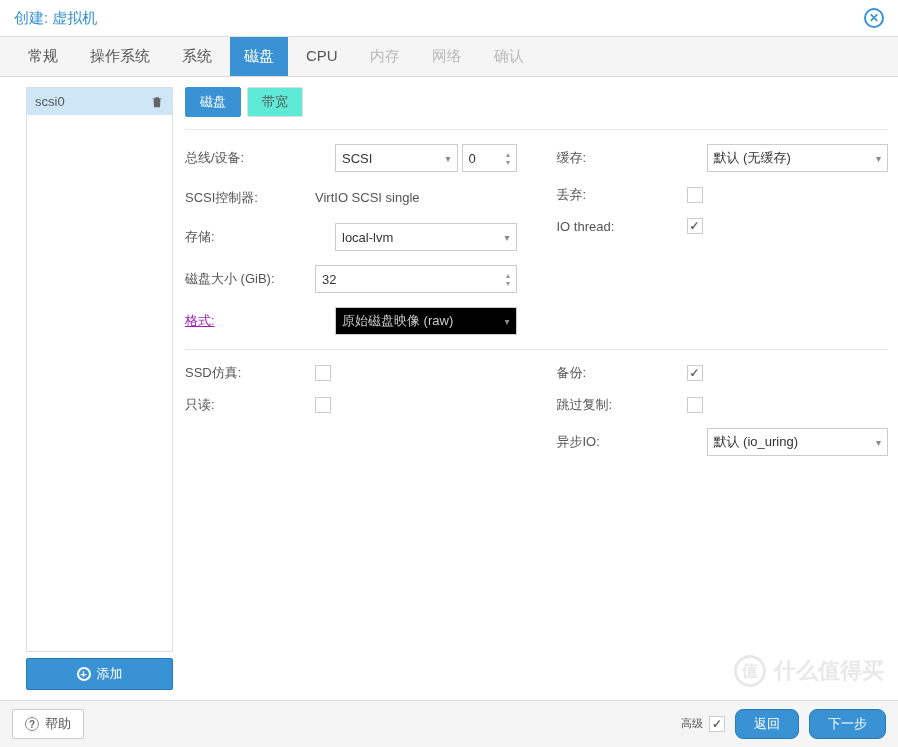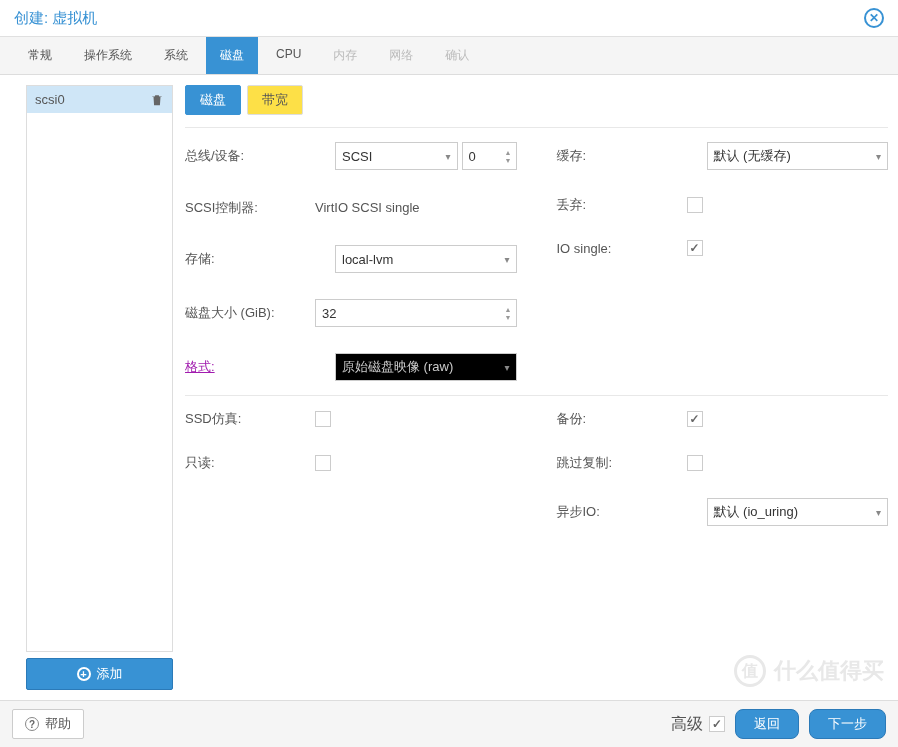--- a/index.html
+++ b/index.html
@@ -2,56 +2,56 @@
 <html><head>
 <meta charset="utf-8">
 <style>
 * { box-sizing: border-box; margin: 0; padding: 0; }
 body { font-family: Arial, "Helvetica Neue", Helvetica, sans-serif; font-size: 13px; color: #555; background: #f5f5f5; }
 .window { width: 898px; height: 747px; background: #fff; display: flex; flex-direction: column; position: relative; }
 .titlebar { background: #fff; border-bottom: 1px solid #e0e0e0; padding: 8px 14px; display: flex; align-items: center; justify-content: space-between; }
 .title { color: #3892d4; font-size: 15px; }
 .close-btn { width: 20px; height: 20px; border: 2px solid #3892d4; border-radius: 50%; display: flex; align-items: center; justify-content: center; color: #3892d4; cursor: pointer; font-size: 12px; font-weight: bold; }
 .tabbar { background: #f5f5f5; border-bottom: 1px solid #ddd; padding: 0 14px; display: flex; gap: 4px; }
-.tab { padding: 10px 14px; color: #555; cursor: pointer; font-size: 12px; }
+.tab { padding: 10px 14px; color: #555; cursor: pointer; font-size: 15px; }
 .tab.active { background: #3892d4; color: #fff; }
 .tab.disabled { color: #bbb; }
 .body { flex: 1; display: flex; padding: 10px; gap: 12px; background: #fff; }
 .sidebar { width: 163px; display: flex; flex-direction: column; padding-left: 16px; }
 .sidelist { flex: 1; border: 1px solid #ddd; background: #fff; display: flex; flex-direction: column; }
 .side-item { padding: 6px 8px; display: flex; justify-content: space-between; align-items: center; cursor: pointer; }
 .side-item.selected { background: #cfe6f7; }
 .trash { width: 14px; height: 14px; color: #666; }
 .add-btn { margin-top: 6px; background: #3892d4; color: #fff; border: 1px solid #2b7ab8; padding: 6px; display: flex; align-items: center; justify-content: center; gap: 6px; cursor: pointer; border-radius: 2px; font-size: 13px; }
 .plus-icon { width: 14px; height: 14px; border: 2px solid #fff; border-radius: 50%; display: inline-flex; align-items: center; justify-content: center; font-size: 11px; line-height: 1; font-weight: bold; }
 .main { flex: 1; display: flex; flex-direction: column; }
 .subtabs { display: flex; gap: 6px; margin-bottom: 12px; }
-.subtab { padding: 5px 14px; border: 1px solid #ddd; background: #fde047; cursor: pointer; border-radius: 2px; font-size: 13px; }
+.subtab { padding: 5px 14px; border: 1px solid #ddd; background: #5eead4; cursor: pointer; border-radius: 2px; font-size: 13px; }
 .subtab.active { background: #3892d4; color: #fff; border-color: #3892d4; }
 .form-row { display: flex; gap: 40px; border-top: 1px solid #e8e8e8; padding-top: 14px; }
-.form-col { flex: 1; display: flex; flex-direction: column; gap: 26px; }
+.form-col { flex: 1; display: flex; flex-direction: column; gap: 14px; }
 .field { display: flex; align-items: center; }
 .field-label { width: 130px; color: #555; font-size: 13px; }
 .field-label.disabled { color: #a21caf; text-decoration: underline; }
 .field-control { flex: 1; display: flex; gap: 4px; }
 .select, .input, .spinner { border: 1px solid #ccc; background: #fff; padding: 4px 6px; font-size: 13px; color: #333; height: 28px; display: flex; align-items: center; }
 .select { flex: 1; position: relative; cursor: pointer; justify-content: space-between; margin-left: 20px; }
 .select.disabled { color: #ccc; background: #000000; }
 .dd-arrow { color: #888; font-size: 10px; }
 .spinner { width: 55px; position: relative; }
 .spinner .spin-arrows { position: absolute; right: 4px; display: flex; flex-direction: column; font-size: 7px; color: #999; line-height: 1; gap: 1px; }
 .static-text { color: #555; font-size: 13px; padding: 4px 0; }
 .checkbox { width: 16px; height: 16px; border: 1px solid #ccc; background: #fff; display: inline-flex; align-items: center; justify-content: center; cursor: pointer; }
 .checkbox.checked::after { content: "✓"; color: #666; font-size: 12px; font-weight: bold; }
 .divider { border-top: 1px solid #e8e8e8; margin: 14px 0; }
 .footer { background: #f5f5f5; border-top: 1px solid #ddd; padding: 8px 12px; display: flex; align-items: center; justify-content: space-between; }
 .footer-left, .footer-right { display: flex; align-items: center; gap: 10px; }
 .help-btn { border: 1px solid #ccc; background: #fff; padding: 5px 12px; display: flex; align-items: center; gap: 6px; cursor: pointer; border-radius: 2px; font-size: 13px; }
 .q-icon { width: 14px; height: 14px; border: 1px solid #888; border-radius: 50%; display: inline-flex; align-items: center; justify-content: center; font-size: 10px; font-weight: bold; color: #666; }
-.adv { display: flex; align-items: center; gap: 6px; color: #555; font-size: 16px; }
+.adv { display: flex; gap: 6px; color: #555; font-size: 11px; }
 .btn { background: #3892d4; color: #fff; border: 1px solid #2b7ab8; padding: 5px 18px; cursor: pointer; border-radius: 8px; font-size: 13px; }
 .watermark { position: absolute; right: 14px; bottom: 60px; color: #e8e8e8; font-size: 22px; font-weight: bold; display: flex; align-items: center; gap: 8px; pointer-events: none; }
 .watermark .wm-icon { width: 32px; height: 32px; border: 3px solid #e8e8e8; border-radius: 50%; display: flex; align-items: center; justify-content: center; font-size: 16px; }
 </style>
 </head>
 <body>
 
 <div class="window">
   <div class="titlebar">
     <span class="title">创建: 虚拟机</span>
@@ -155,21 +155,21 @@
                 <span>默认 (无缓存)</span>
                 <span class="dd-arrow">▾</span>
               </div>
             </div>
           </div>
           <div class="field">
             <span class="field-label">丢弃:</span>
             <div class="checkbox"></div>
           </div>
           <div class="field">
-            <span class="field-label">IO single:</span>
+            <span class="field-label">IO thread:</span>
             <div class="checkbox checked"></div>
           </div>
         </div>
       </div>
 
       <div class="divider"></div>
 
       <div class="form-row" style="border:none;padding:0">
         <div class="form-col">
           <div class="field">

